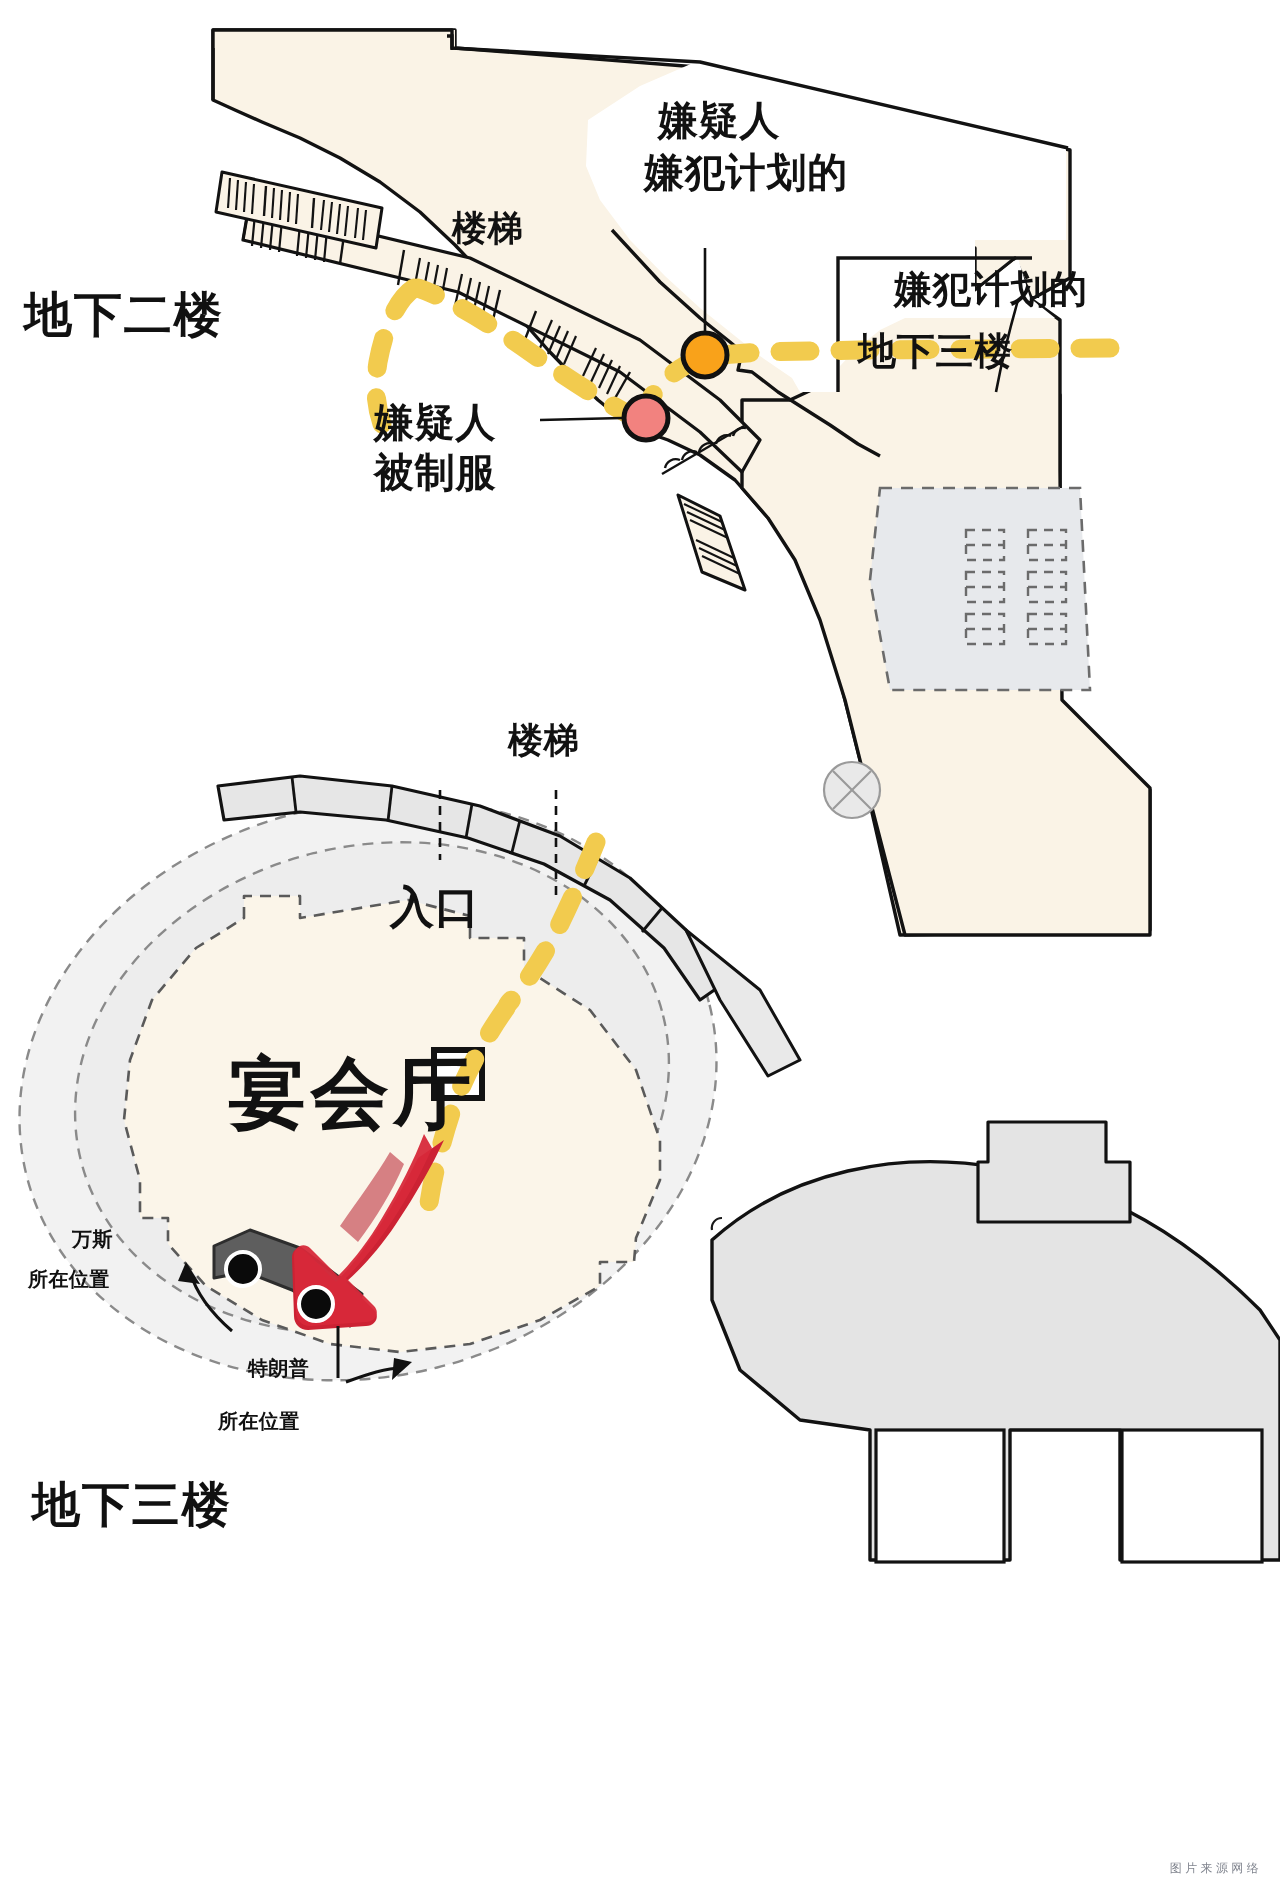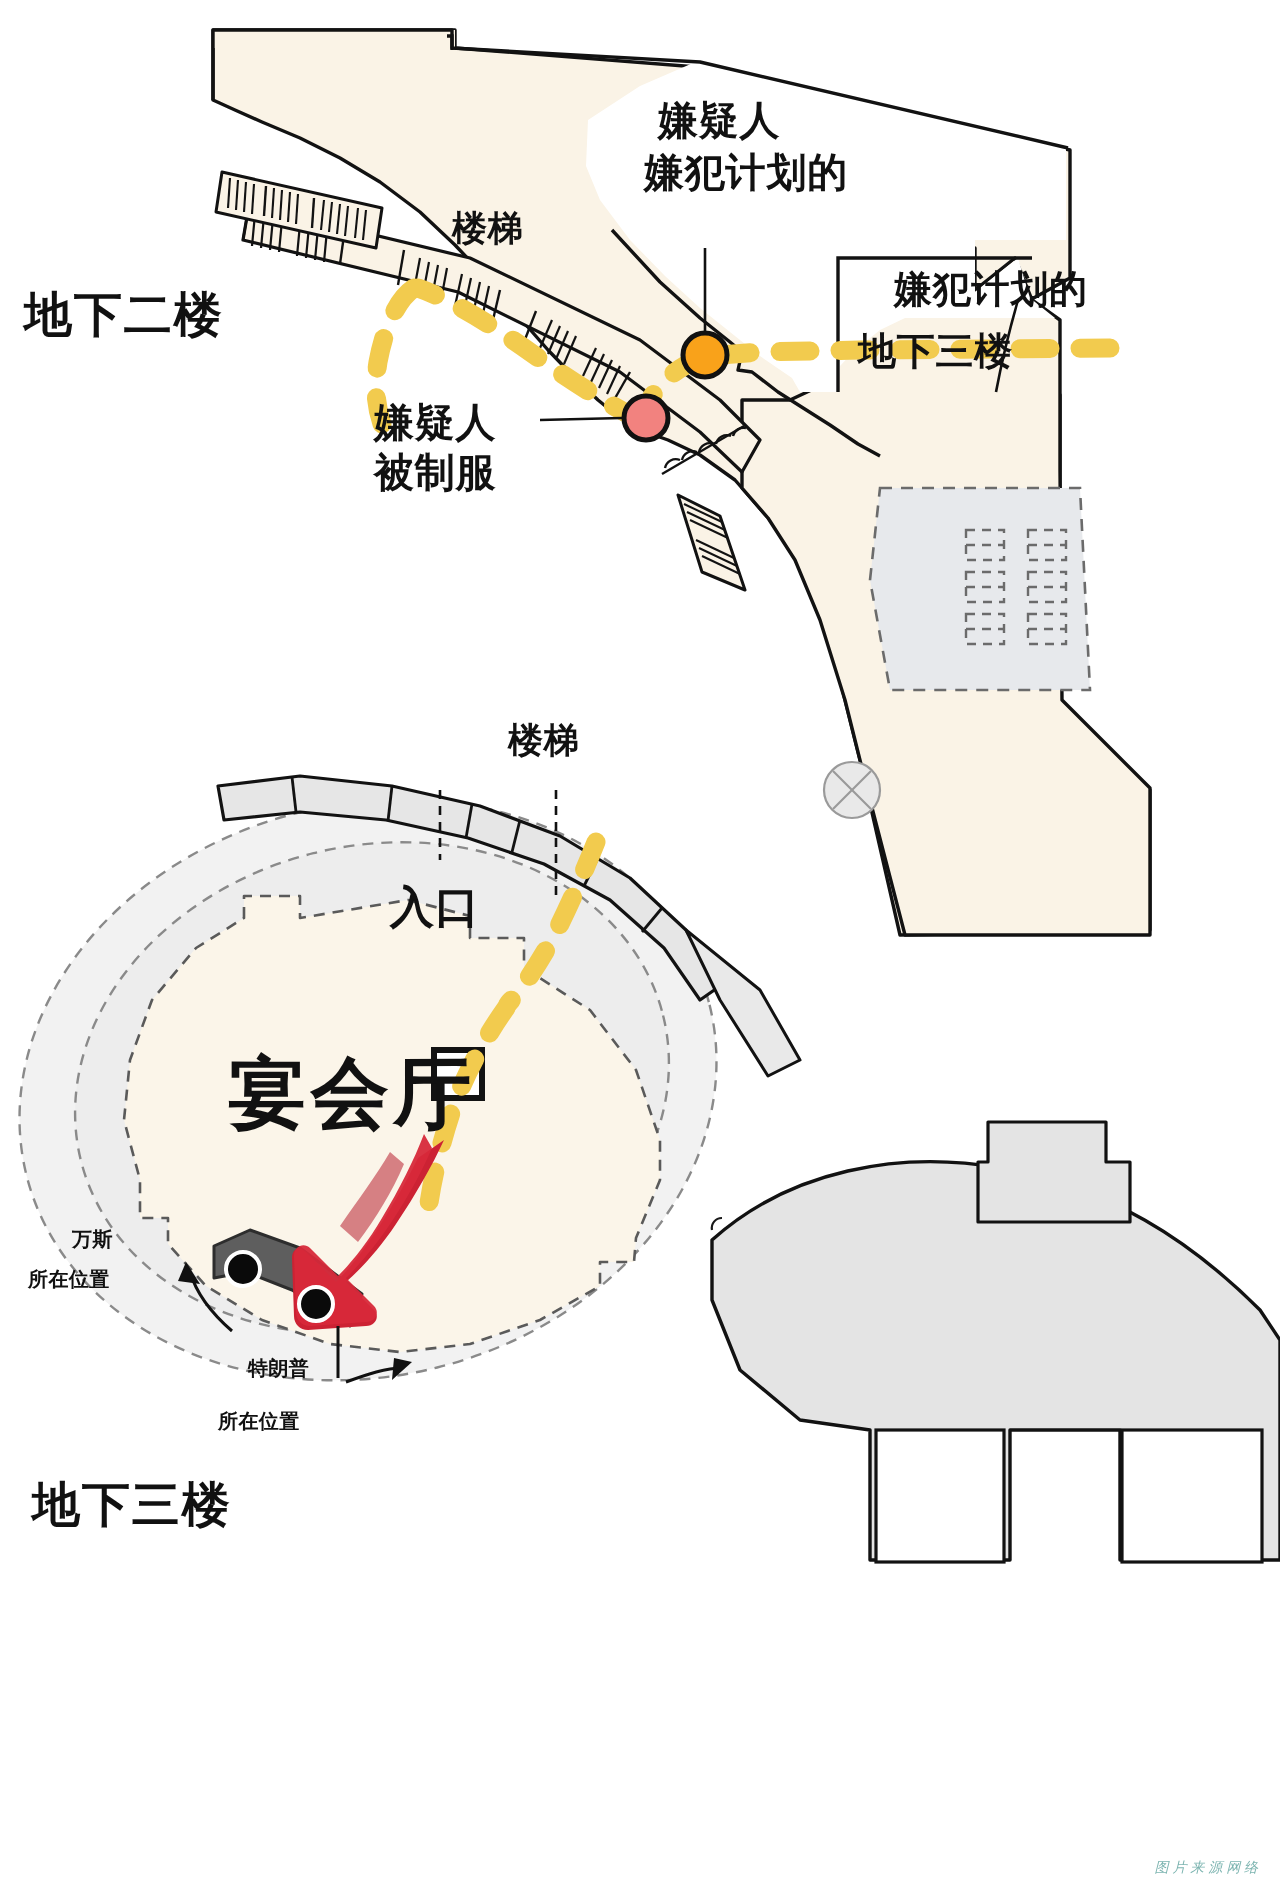--- a/index.html
+++ b/index.html
@@ -56,26 +56,25 @@
   .stair-note {
     font-size: 35px;
   }
   .entry-note {
     font-size: 44px;
   }
   .watermark {
     position: absolute;
     right: 18px;
     bottom: 14px;
-    font-size: 14px;
-    color: #0f766e;
+    font-size: 12px;
+    color: #0f172a;
     font-weight: 400;
     letter-spacing: 0.28em;
     opacity: 0.55;
-    font-style: italic;
   }
 </style>
 </head>
 <body>
 
 <div id="stage">
 
   <svg class="layer" viewBox="0 0 1280 1891">
     <defs>
       <marker id="arrowHeadBlack" markerWidth="14" markerHeight="14" refX="5" refY="5" orient="auto">

